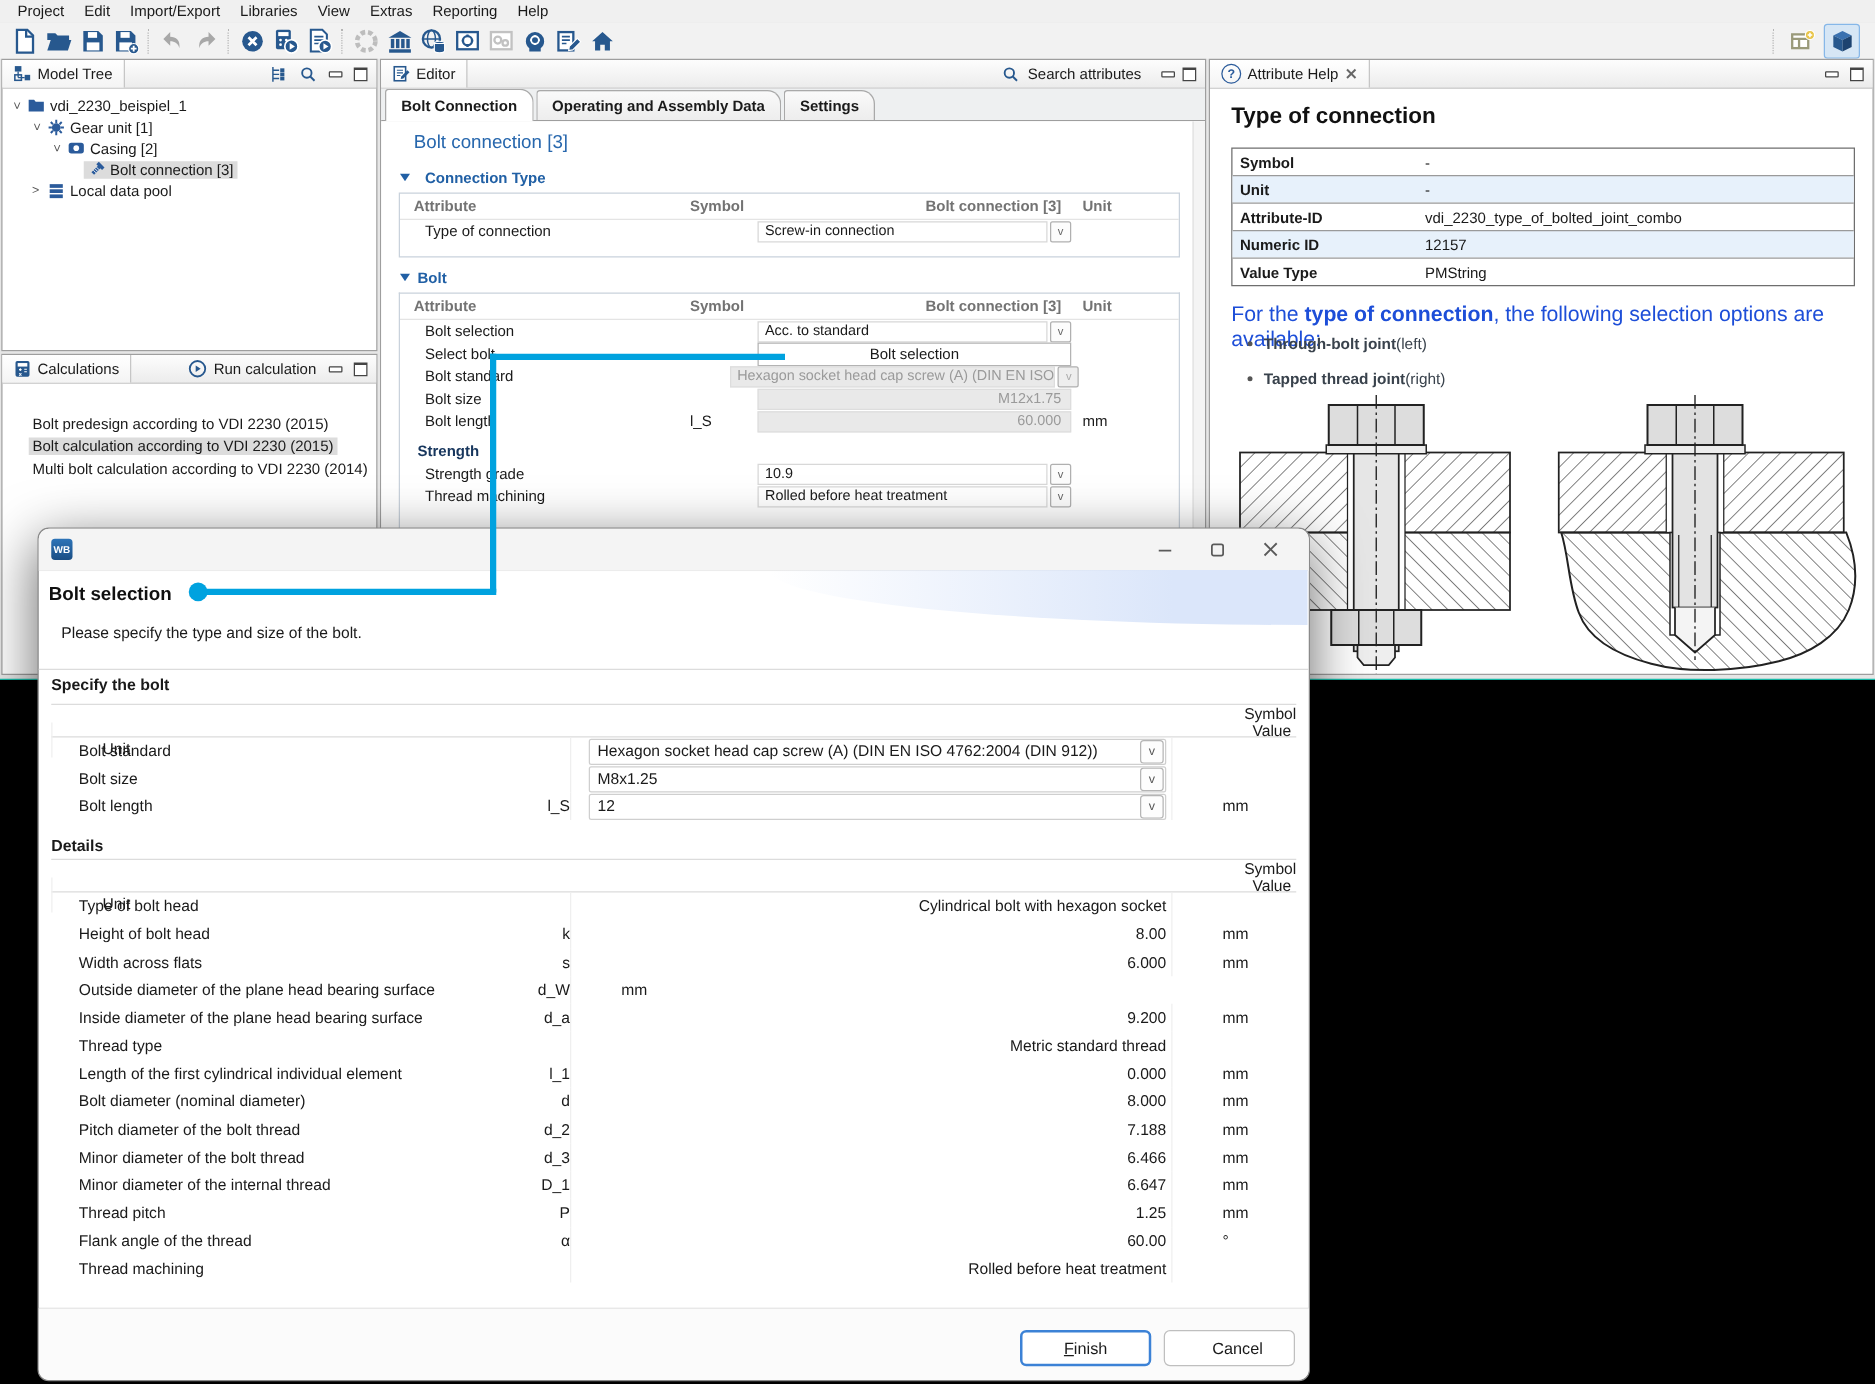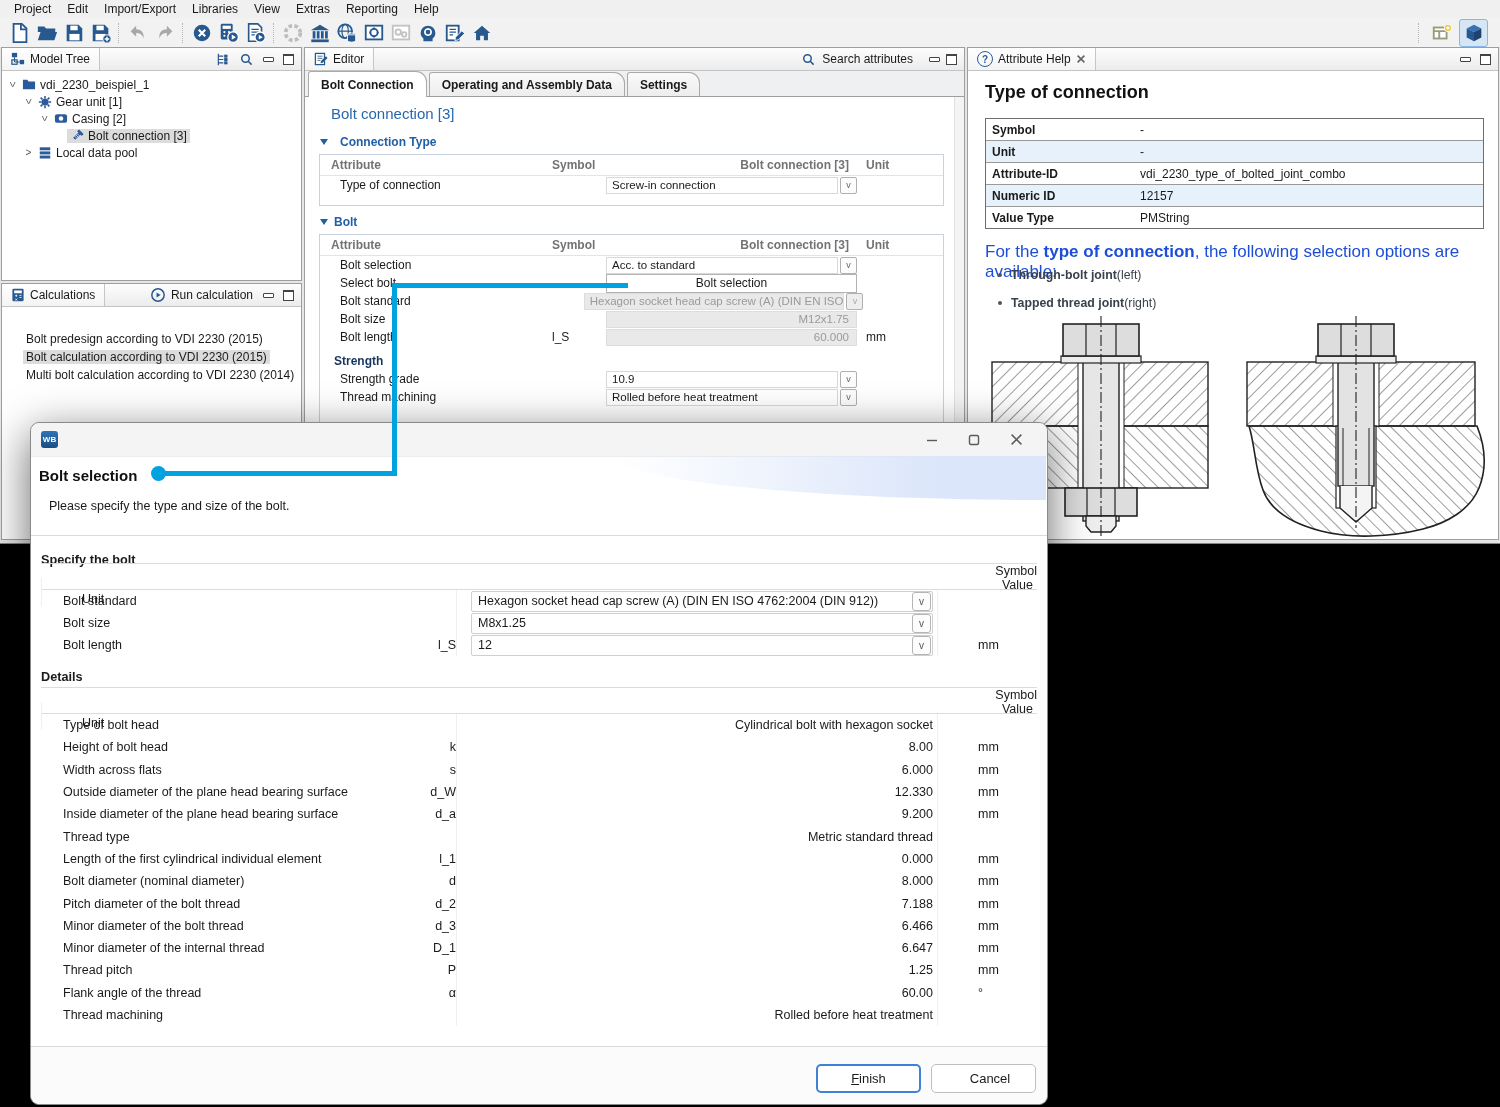--- a/index.html
+++ b/index.html
@@ -660,21 +660,21 @@
             <path d="M1.5 1.5l9 9M10.5 1.5l-9 9" stroke="#5a5a5a" stroke-width="1.4"></path>
           </svg>
         </span>
     </span>
   </div>
   <div class="swoosh"></div>
   <div class="dlg-heading">Bolt selection</div>
   <div class="dlg-sub">Please specify the type and size of the bolt.</div>
   <div class="dlg-hr"></div>
 
-  <div class="sec-title" style="top:130px;text-align:right;">Specify the bolt</div>
+  <div class="sec-title" style="top:118px;text-align:right;">Specify the bolt</div>
   <div class="dtable" style="top:140px;">
     <div class="dhead">
       <span class="cn">Name</span>
       <span class="cs">Symbol</span>
       <span class="cv">Value</span>
       <span class="cu">Unit</span>
     </div>
     <div class="dvrow">
       <span class="cn">Bolt standard</span>
       <span class="cs"></span>
@@ -732,21 +732,20 @@
       </div>
     <div class="drow">
         <span class="cn">Width across flats</span>
         <span class="cs">s</span>
         <span class="cv">6.000</span>
         <span class="cu">mm</span>
       </div>
     <div class="drow">
         <span class="cn">Outside diameter of the plane head bearing surface</span>
         <span class="cs">d_W</span>
-        <span class="cv">12.330</span>
         <span class="cu">mm</span>
       </div>
     <div class="drow">
         <span class="cn">Inside diameter of the plane head bearing surface</span>
         <span class="cs">d_a</span>
         <span class="cv">9.200</span>
         <span class="cu">mm</span>
       </div>
     <div class="drow">
         <span class="cn">Thread type</span>

